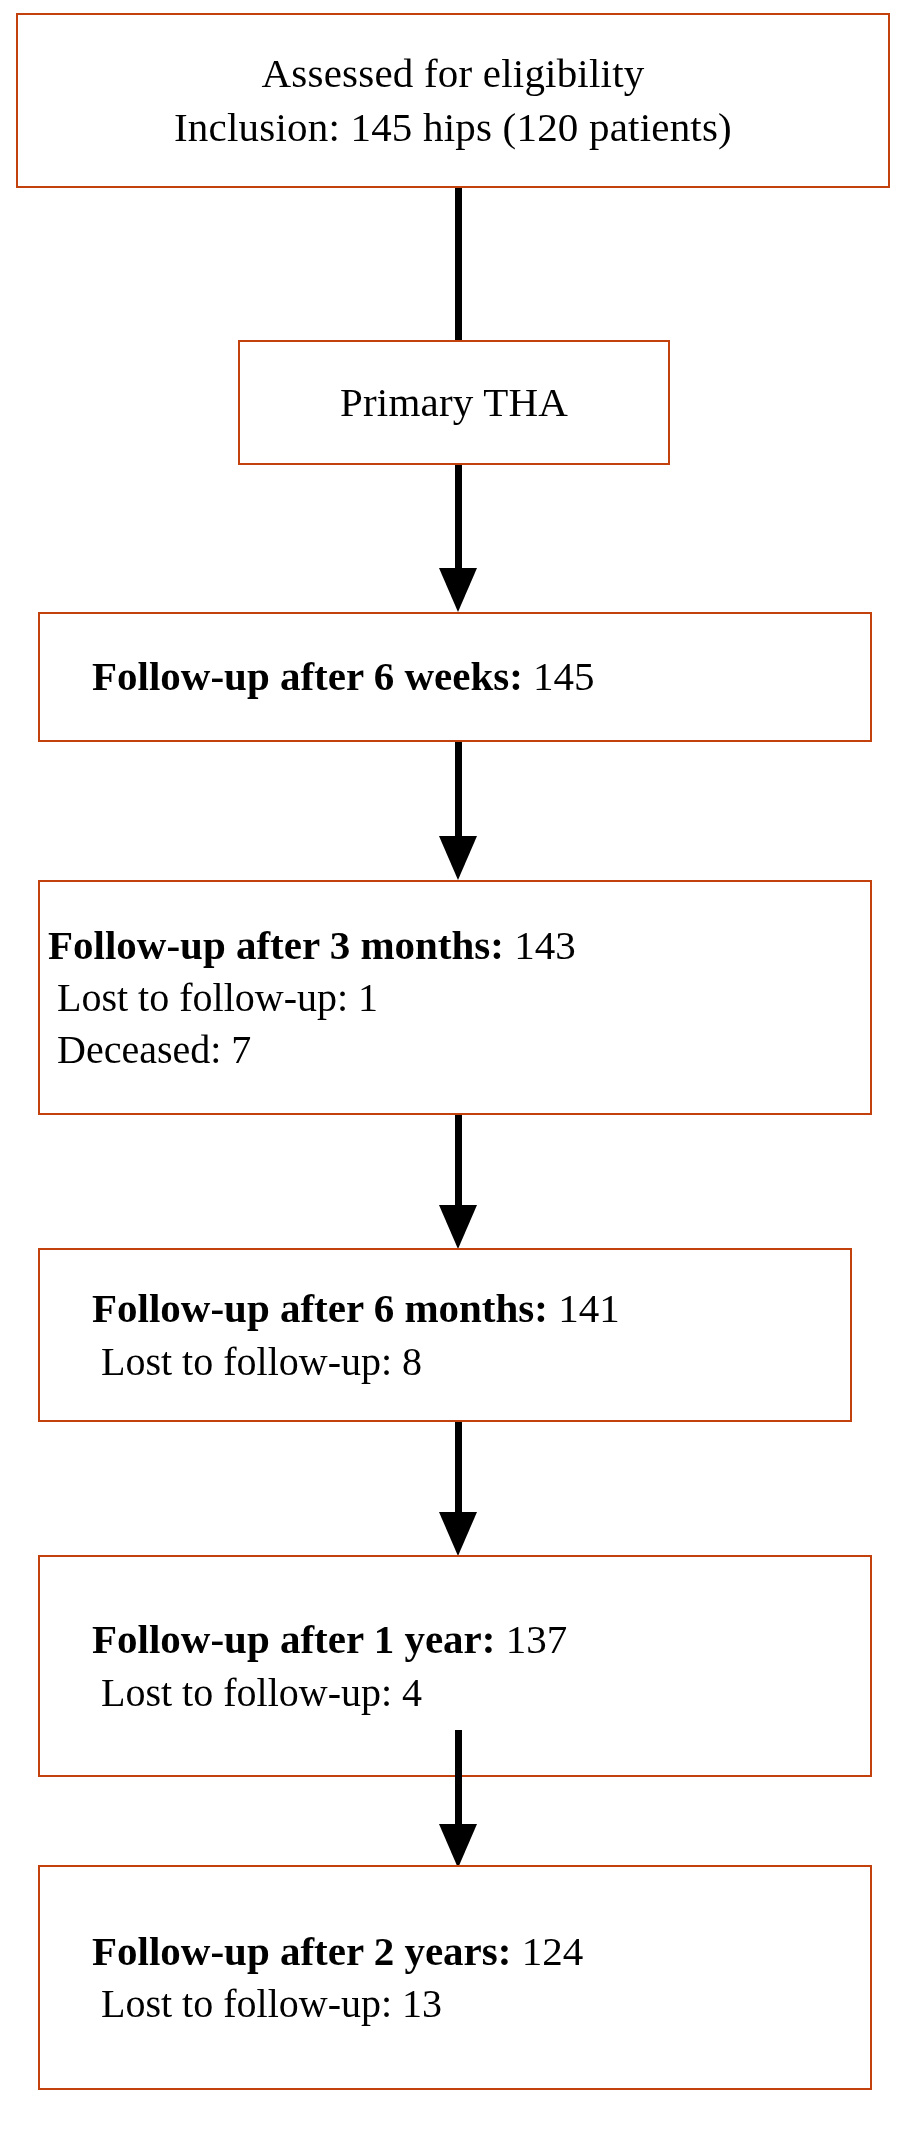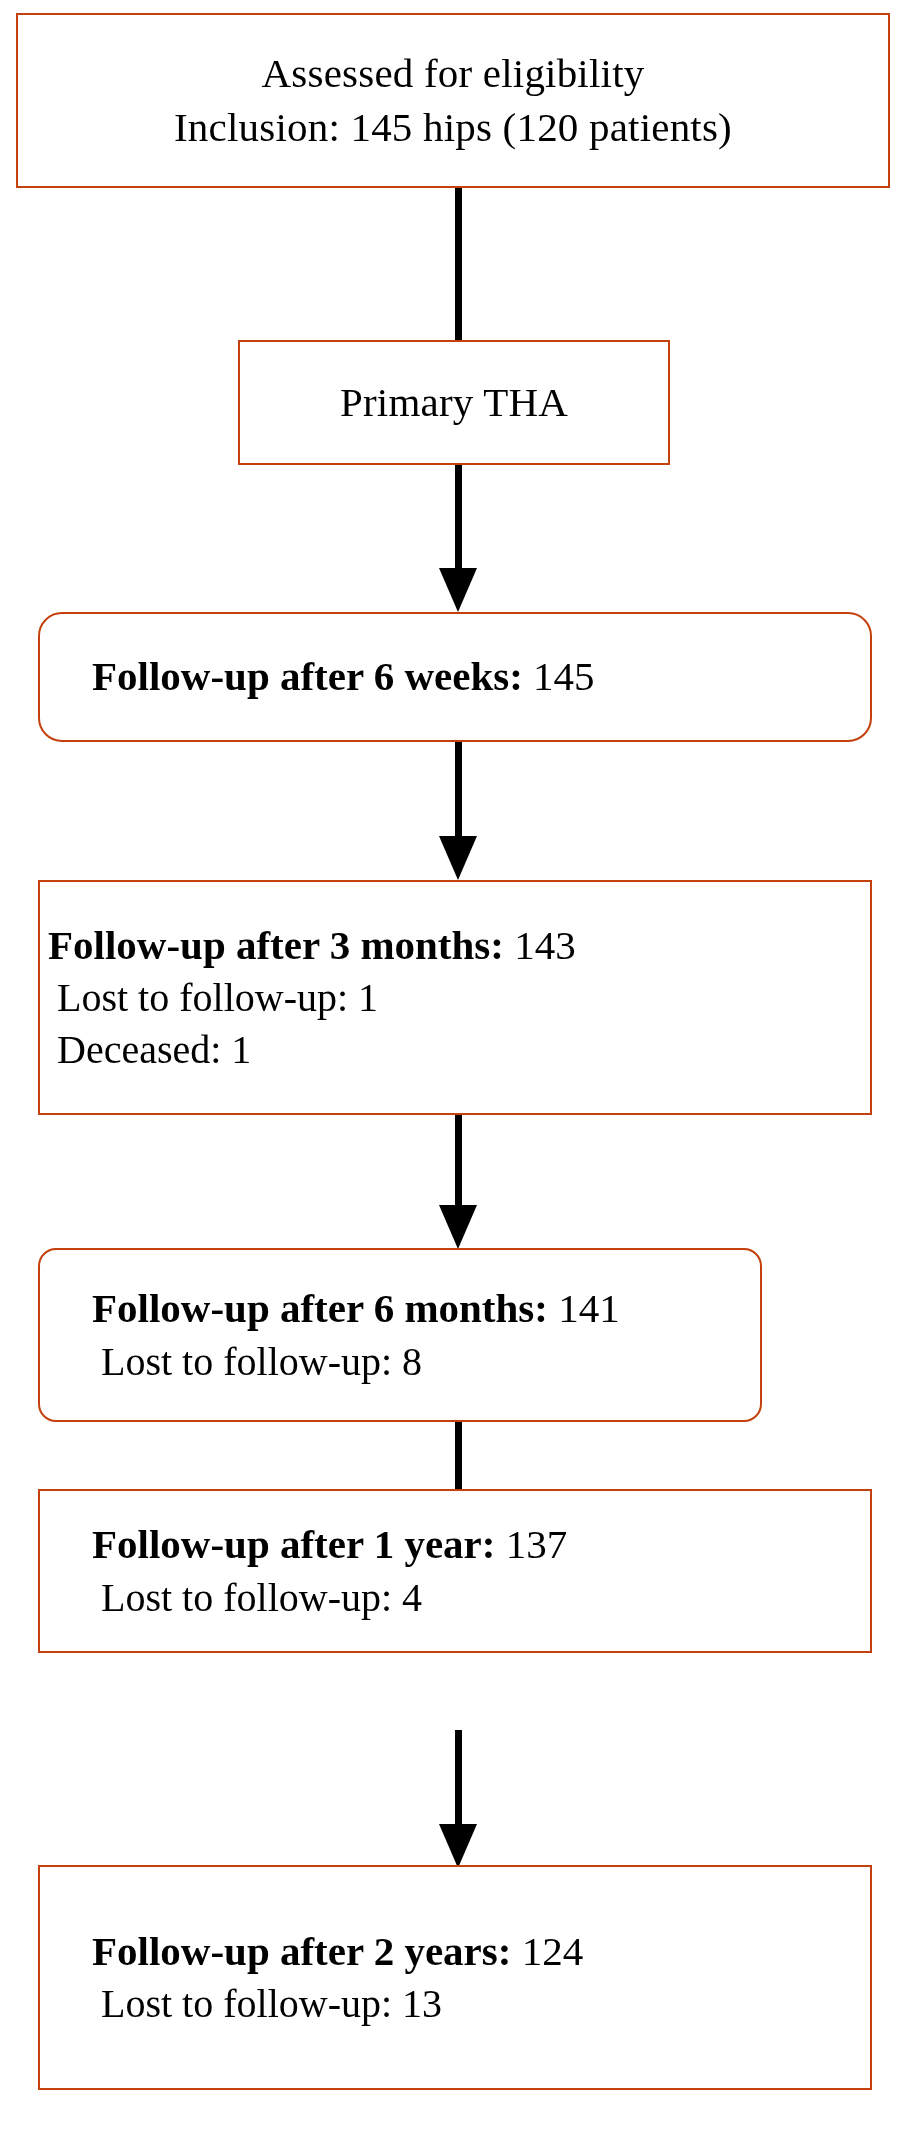--- a/index.html
+++ b/index.html
@@ -91,51 +91,51 @@
 
   <div class="connector" style="left:455px; top:188px; height:152px;"></div>
 
   <div class="node center thabox" style="left:238px; top:340px; width:432px; height:125px;">
     <span class="line1">Primary THA</span>
   </div>
 
   <div class="connector" style="left:455px; top:465px; height:110px;"></div>
   <div class="arrowhead" style="left:439px; top:568px;"></div>
 
-  <div class="node left" style="left:38px; top:612px; width:834px; height:130px;border-radius:24px;">
+  <div class="node left" style="left:38px; top:612px; width:834px; height:130px;">
     <span class="line1">
       <span class="head">Follow-up after 6 weeks:</span><span class="count">&nbsp;</span><span class="count">145</span>
     </span>
   </div>
 
   <div class="connector" style="left:455px; top:742px; height:100px;"></div>
   <div class="arrowhead" style="left:439px; top:836px;"></div>
 
   <div class="node left" style="left:38px; top:880px; width:834px; height:235px;padding-left:8px;">
     <span class="line1">
       <span class="head">Follow-up after 3 months:</span><span class="count">&nbsp;</span><span class="count">143</span>
     </span>
     <span class="sub">Lost to follow-up: 1</span>
-    <span class="sub">Deceased: 1</span>
+    <span class="sub">Deceased: 7</span>
   </div>
 
   <div class="connector" style="left:455px; top:1115px; height:96px;"></div>
   <div class="arrowhead" style="left:439px; top:1205px;"></div>
 
-  <div class="node left" style="left:38px; top:1248px; width:724px; height:174px;border-radius:18px;">
+  <div class="node left" style="left:38px; top:1248px; width:814px; height:174px;">
     <span class="line1">
       <span class="head">Follow-up after 6 months:</span><span class="count">&nbsp;</span><span class="count">141</span>
     </span>
     <span class="sub">Lost to follow-up: 8</span>
   </div>
 
   <div class="connector" style="left:455px; top:1422px; height:96px;"></div>
   <div class="arrowhead" style="left:439px; top:1512px;"></div>
 
-  <div class="node left" style="left:38px; top:1489px; width:834px; height:164px;">
+  <div class="node left" style="left:38px; top:1555px; width:834px; height:222px;">
     <span class="line1">
       <span class="head">Follow-up after 1 year:</span><span class="count">&nbsp;</span><span class="count">137</span>
     </span>
     <span class="sub">Lost to follow-up: 4</span>
   </div>
 
   <div class="connector" style="left:455px; top:1730px; height:100px;"></div>
   <div class="arrowhead" style="left:439px; top:1824px;"></div>
 
   <div class="node left" style="left:38px; top:1865px; width:834px; height:225px;">

